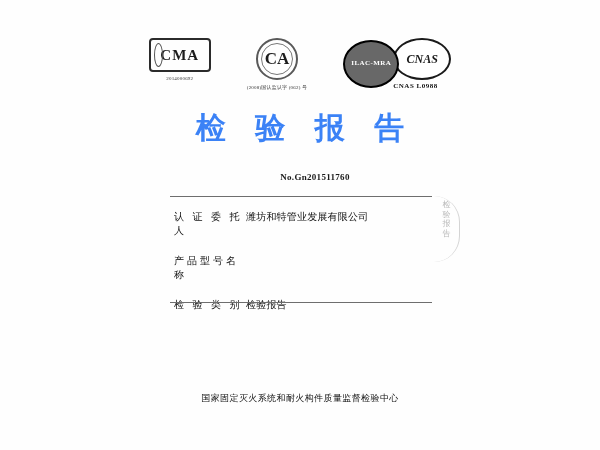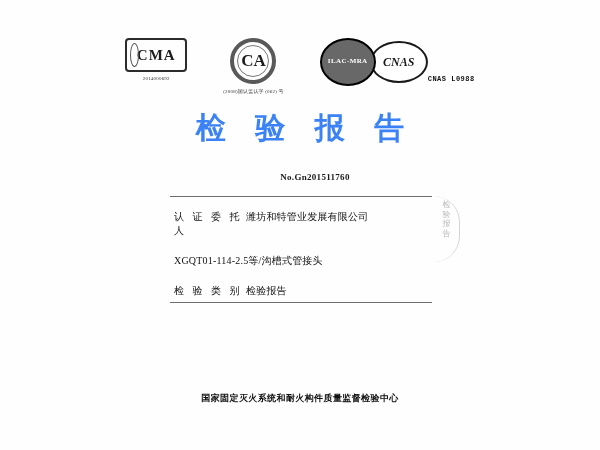--- a/index.html
+++ b/index.html
@@ -69,21 +69,21 @@
     margin-top: 4px;
     font-size: 5px;
     color: #333;
     letter-spacing: .2px;
     white-space: nowrap;
   }
   .cnas-circle {
     width: 38px;
     height: 38px;
     border-radius: 50%;
-    border: 4px solid #c2410c;
+    border: 2px solid #c2410c;
     display: flex;
     align-items: center;
     justify-content: center;
     font-size: 17px;
     font-weight: bold;
     color: #1c1c1c;
     position: relative;
   }
   .cnas-circle::after {
     content: "";
@@ -104,22 +104,22 @@
     justify-content: center;
     font-size: 7px;
     font-weight: bold;
     letter-spacing: .4px;
     border: 2px solid #000;
     text-align: center;
     line-height: 1.1;
   }
   .cnas-oval-wrap {
     display: flex;
-    flex-direction: row;
-    align-items: flex-end;
+    flex-direction: column;
+    align-items: flex-start;
     margin-left: -6px;
   }
   .cnas-oval {
     width: 54px;
     height: 38px;
     border: 2px solid #1a1a1a;
     border-radius: 50%;
     display: flex;
     align-items: center;
     justify-content: center;
@@ -127,21 +127,20 @@
     font-style: italic;
     font-weight: bold;
     color: #1a1a1a;
     background: #fff;
   }
   .cnas-code {
     font-size: 7px;
     font-weight: bold;
     margin-top: 2px;
     letter-spacing: .5px;
-    font-family: Liberation Mono, monospace;
   }
   .combo {
     display: flex;
     align-items: center;
   }
   
   .doc-title {
     position: absolute;
     top: 108px;
     left: 0;
@@ -223,21 +222,21 @@
     border-bottom-right-radius: 26px;
   }
   
   .footer {
     position: absolute;
     bottom: 45px;
     left: 0;
     width: 600px;
     text-align: center;
     font-size: 9px;
-    font-weight: bold;
+    font-weight: normal;
     letter-spacing: .4px;
     color: #111;
   }
 </style>
 </head>
 <body>
 
 <div class="page">
 
   <div class="logo-row">
@@ -268,21 +267,21 @@
   <div class="doc-number">No.Gn201511760</div>
 
   <div class="rule top"></div>
 
   <div class="fields">
     <div class="field-row">
       <div class="field-label">认 证 委 托 人</div>
       <div class="field-value">潍坊和特管业发展有限公司</div>
     </div>
     <div class="field-row">
-      <div class="field-value">XGQT01-114-2.5等/沟槽式管接头</div>
+      <div class="field-label">产品型号名称</div>
     </div>
     <div class="field-row">
       <div class="field-label">检 验 类 别</div>
       <div class="field-value">检验报告</div>
     </div>
   </div>
 
   <div class="rule bottom"></div>
 
   <div class="side-arc"></div>

